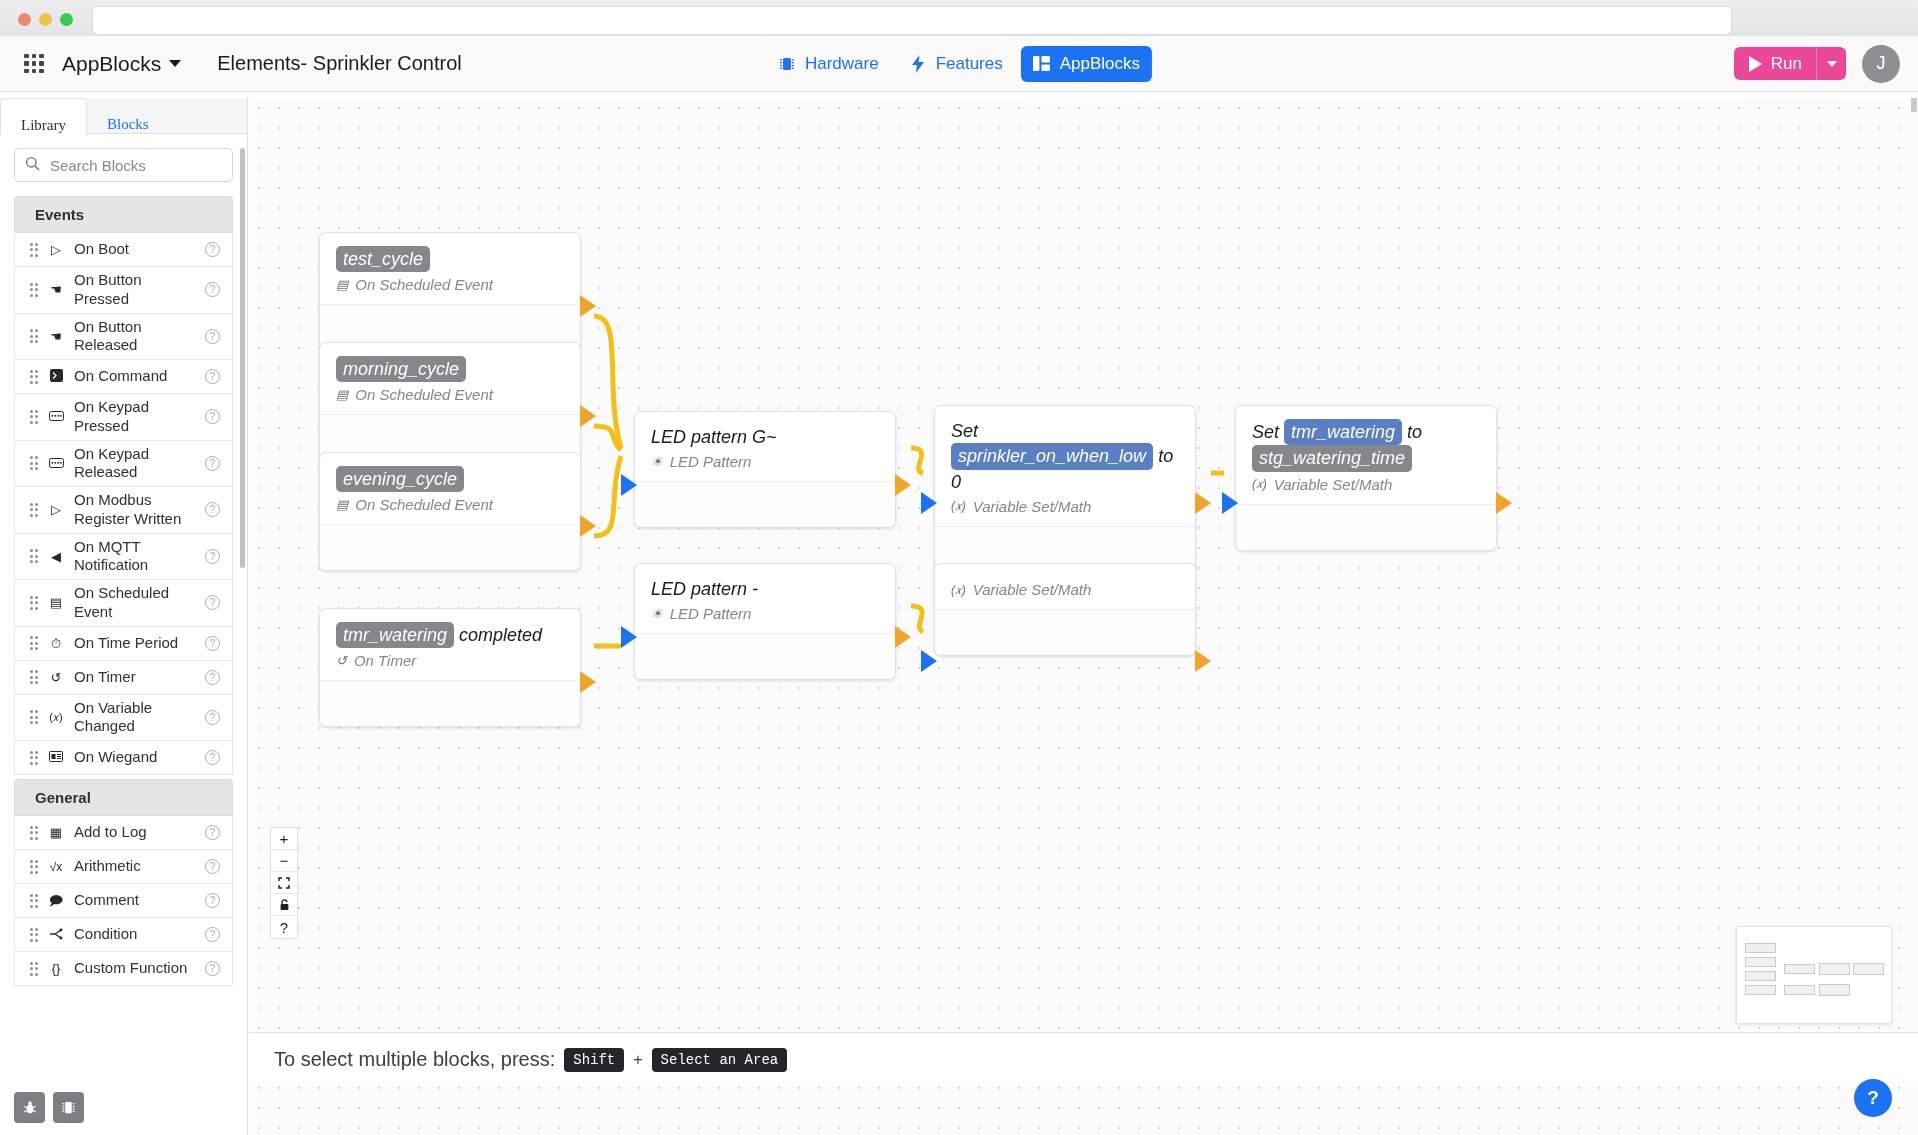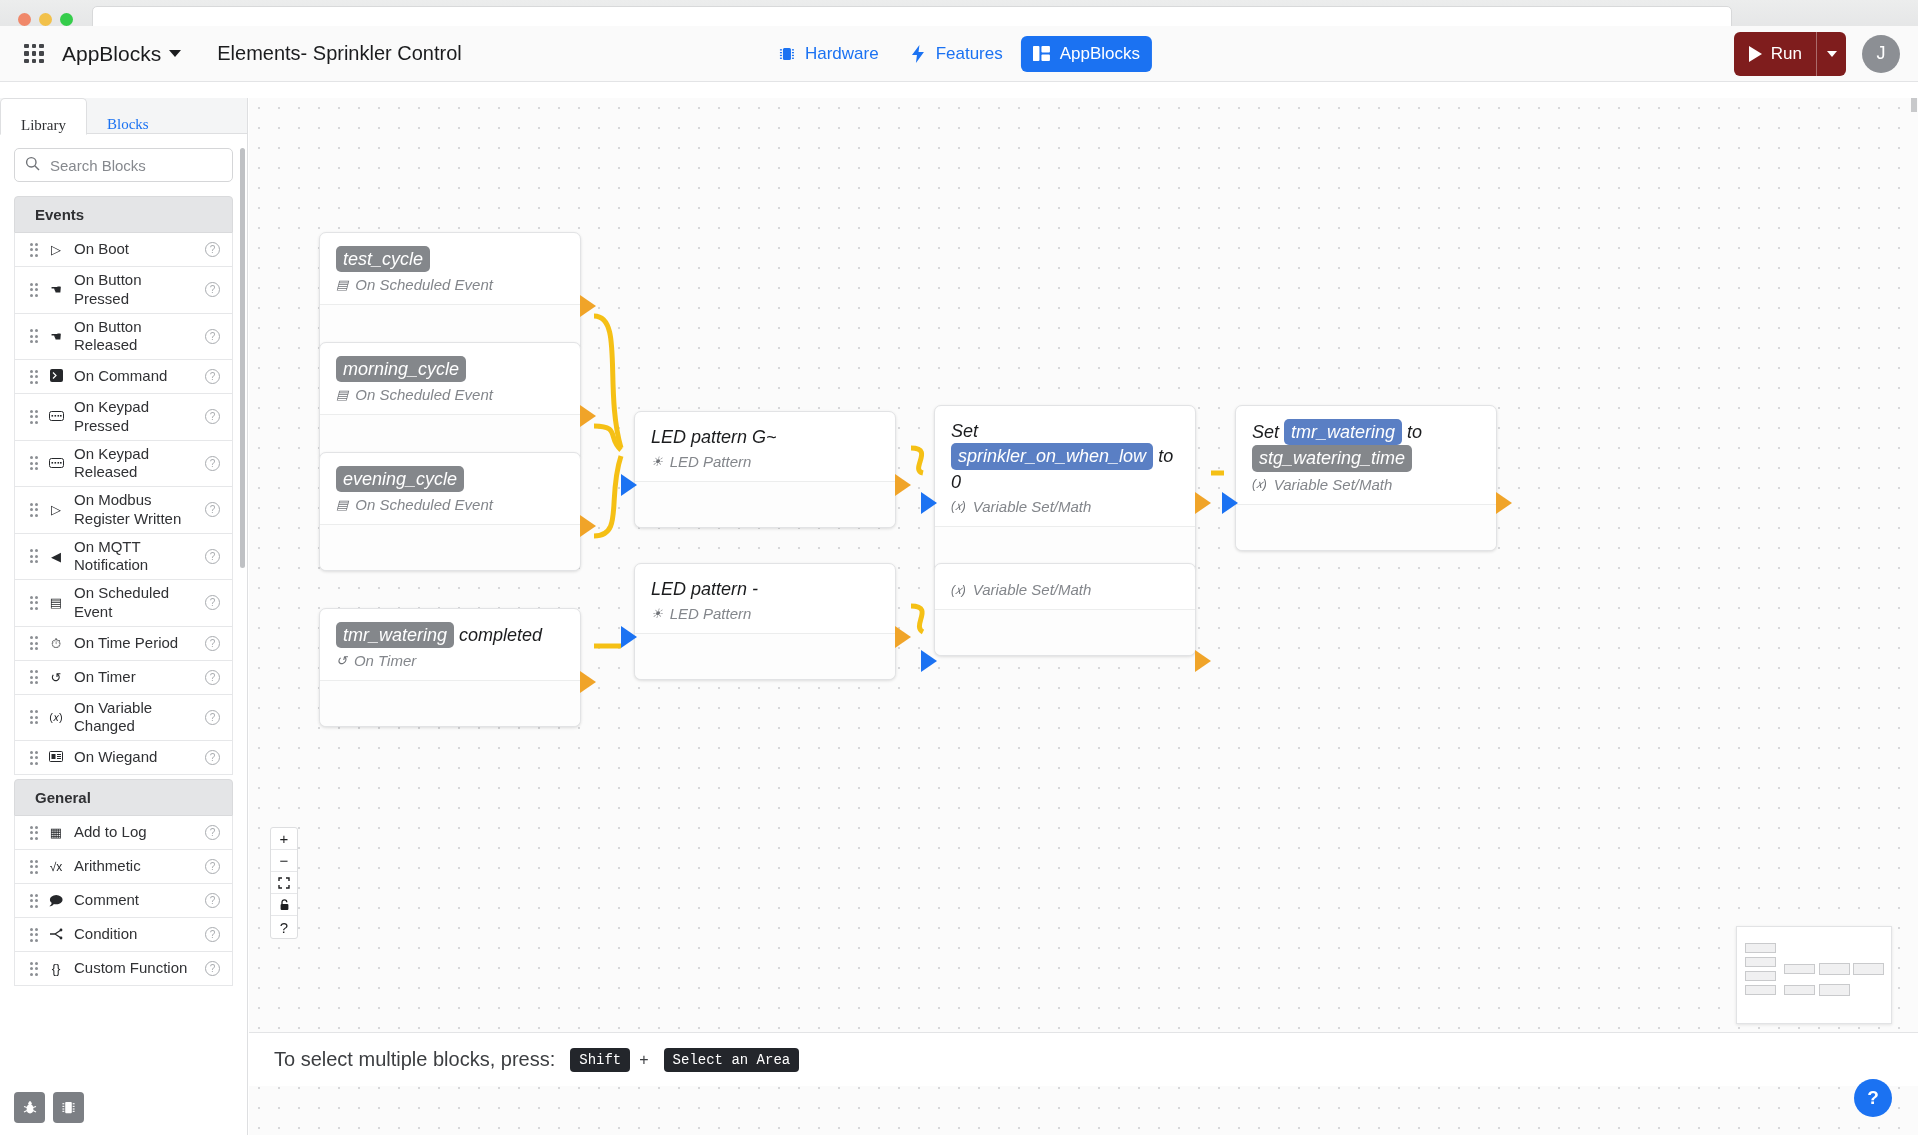--- a/index.html
+++ b/index.html
@@ -21,21 +21,21 @@
   .tl.red { background: #f0886a; }
   .tl.yellow { background: #f2c14a; }
   .tl.green { background: #35cd4b; }
   #chrome-urlbar {
     position: absolute; left: 92px; top: 6px; width: 1640px; height: 29px;
     background: #fff; border: 1px solid #d8d9da; border-radius: 5px;
   }
 
   
   #app-header {
-    position: absolute; left: 0; top: 26px; width: 1918px; height: 56px;
+    position: absolute; left: 0; top: 36px; width: 1918px; height: 56px;
     background: #fafafa; border-bottom: 1px solid #e3e4e6;
     display: flex; align-items: center;
   }
   #grid-icon {
     margin-left: 22px; width: 24px; height: 24px;
     display: grid; grid-template-columns: repeat(3,1fr); grid-template-rows: repeat(3,1fr);
     gap: 3px; padding: 2px;
   }
   #grid-icon i { background: #44464a; border-radius: 1px; display: block; }
   #brand-group { display: flex; align-items: center; margin-left: 16px; cursor: pointer; }
@@ -56,22 +56,22 @@
     padding: 8px 12px; border-radius: 6px;
     font-size: 17px; color: #1b72f2; cursor: pointer; white-space: nowrap;
   }
   .nav-item.active { background: #1b72f2; color: #ffffff; }
   .nav-ico { display: inline-flex; width: 18px; height: 18px; align-items: center; justify-content: center; }
 
   #header-right {
     position: absolute; right: 18px; display: flex; align-items: center; gap: 16px;
   }
   #run-button {
-    display: flex; align-items: center; background: #7f1d1d; color: #fff;
-    border-radius: 6px; height: 44px; font-size: 17px; cursor: pointer; overflow: hidden;
+    display: flex; align-items: center; background: #ec4899; color: #fff;
+    border-radius: 6px; height: 33px; font-size: 17px; cursor: pointer; overflow: hidden;
   }
   #run-main { display: flex; align-items: center; gap: 9px; padding: 0 14px 0 15px; height: 100%; }
   #run-play { width: 0; height: 0; border-top: 8px solid transparent; border-bottom: 8px solid transparent; border-left: 13px solid #fff; }
   #run-split { display:flex; align-items:center; justify-content:center; width: 30px; height:100%; border-left: 1px solid rgba(255,255,255,.35); }
   #run-caret { width: 0; height: 0; border-left: 5px solid transparent; border-right: 5px solid transparent; border-top: 6px solid #fff; }
   #avatar {
     width: 38px; height: 38px; border-radius: 50%; background: #8c8f94; color: #fff;
     display: flex; align-items: center; justify-content: center; font-size: 18px; cursor: pointer;
   }
 
@@ -193,21 +193,21 @@
   .mini-box { position: absolute; background: #f0f0f1; border: 1px solid #c9cacc; }
 
   #hint-bar {
     position: absolute; left: 249px; bottom: 49px; width: 1669px; height: 54px;
     background: #fff; border-top: 1px solid #e3e4e6;
     display: flex; align-items: center; padding-left: 25px; gap: 9px;
   }
   #hint-text { font-size: 20px; color: #3c3e41; }
   .kbd {
     background: #23262b; color: #fff; border-radius: 4px; padding: 4px 9px;
-    font-family: "Liberation Mono", monospace; font-size: 14px; margin-left: 6px;
+    font-family: "Liberation Mono", monospace; font-size: 14px;
   }
   .plus-sign { font-size: 16px; color: #3c3e41; }
 
   #help-fab {
     position: absolute; right: 26px; bottom: 18px; width: 38px; height: 38px;
     background: #1b72f2; border-radius: 50%; color: #fff;
     display: flex; align-items: center; justify-content: center;
     font-size: 19px; font-weight: bold; cursor: pointer;
   }
   #canvas-scrollbar-v {

